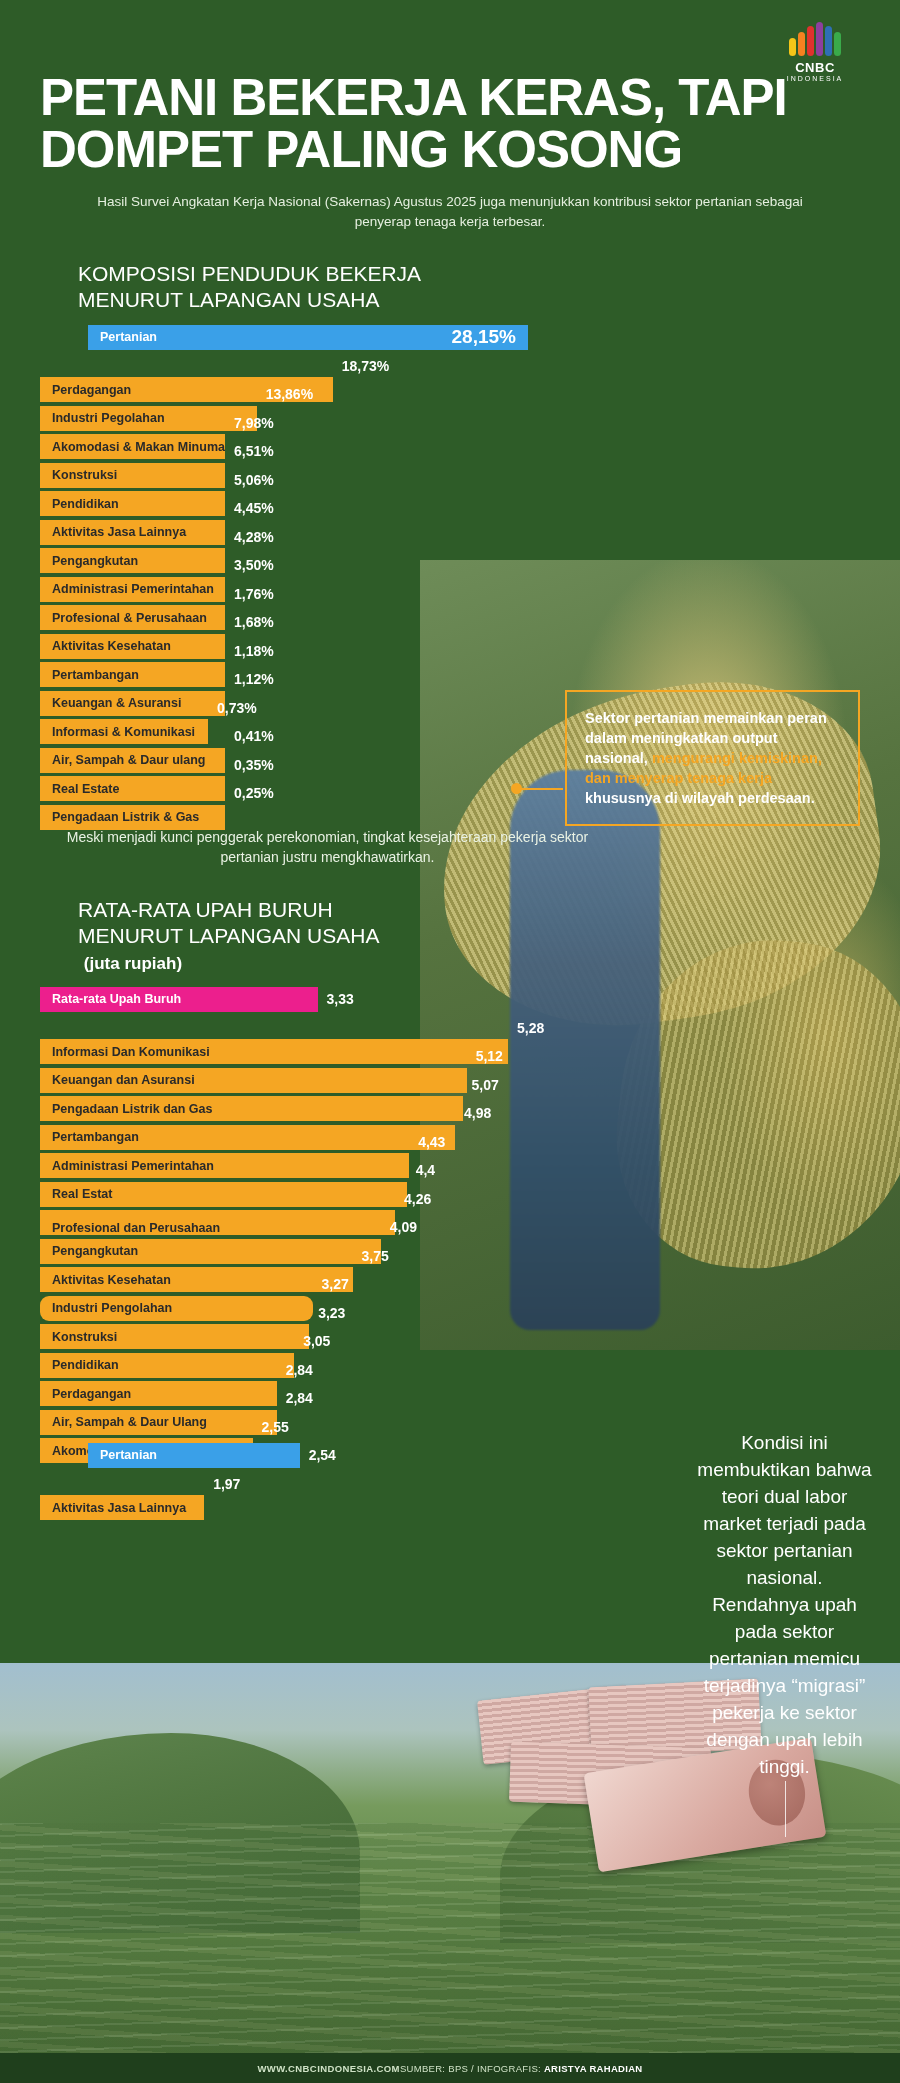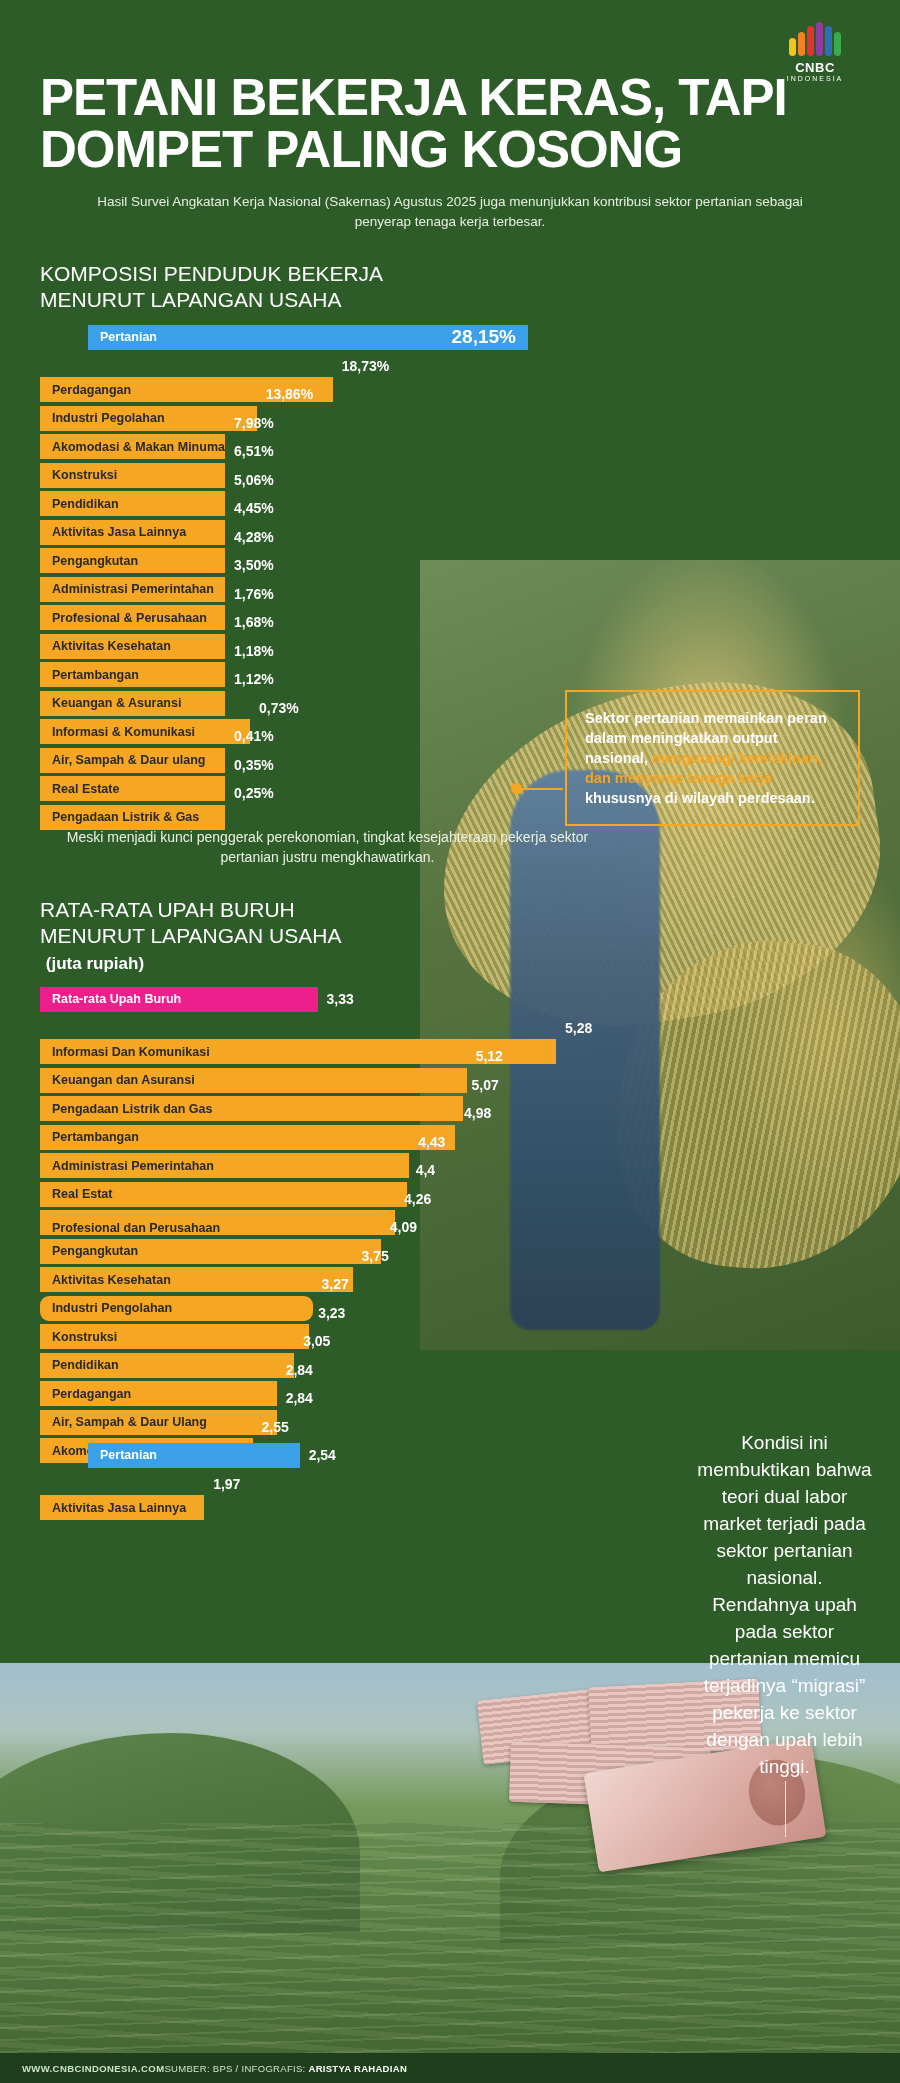--- a/index.html
+++ b/index.html
@@ -116,21 +116,21 @@
     color:#fff; font-size:51px; line-height:1.02; font-weight:bold;
     letter-spacing:-1px; padding: 72px 40px 0 40px;
     text-transform:uppercase;
   }
   .subtitle {
     color:#e6f0e0; font-size:13.5px; line-height:1.45; text-align:center;
     padding: 16px 95px 0 95px;
   }
 
   .section-title {
-    color:#fff; font-size:21px; line-height:1.22; padding: 30px 40px 0 40px; font-weight:normal;
+    color:#fff; font-size:21px; line-height:1.22; padding: 30px 40px 0 40px; font-weight:normal;margin-left:38px;
   }
   .section-title .small { font-size:17px; font-weight:bold; }
 
   .chart { padding: 12px 40px 0 40px; }
   .bar-row { display:flex; align-items:center; height:26px; margin-bottom:2.5px; }
   .bar {
     height:25px; display:flex; align-items:center;
     padding-left:12px; color:#2a2a2a; font-size:12.5px; font-weight:bold;
     white-space:nowrap; overflow:hidden;
   }
@@ -165,21 +165,21 @@
   .callout2 {
     position:absolute; right:28px; top:1430px; width:175px; z-index:6;
     color:#fff; font-size:19px; line-height:1.42; text-align:center;
   }
   .callout2:after{
     content:""; position:absolute; left:50%; bottom:-56px; width:1px; height:56px; background:#fff; opacity:.8;
   }
 
   .footer {
     position:absolute; left:0; bottom:0; width:900px; height:30px; z-index:7;
-    background:#1f3f1c; display:flex; align-items:center; justify-content:flex-start;
+    background:#1f3f1c; display:flex; align-items:center; justify-content:center;
     padding: 0 22px;
   }
   .footer .left { color:#cfe2c6; font-size:9.5px; letter-spacing:.4px; font-weight:bold;}
   .footer .right { color:#cfe2c6; font-size:9.5px; letter-spacing:.3px; }
   .footer .right b { color:#fff; }
 </style>
 </head>
 <body>
 
 <div class="page">
@@ -298,21 +298,21 @@
           </div>
           <span class="val">1,18%</span>
         </div>
         <div class="bar-row">
           <div class="bar b-orange" style="width: 185px;">
             <span>Keuangan &amp; Asuransi</span>
           </div>
           <span class="val">1,12%</span>
         </div>
         <div class="bar-row">
-          <div class="bar b-orange" style="width: 210px;">
+          <div class="bar b-orange" style="width: 168px;">
             <span>Informasi &amp; Komunikasi</span>
           </div>
           <span class="val">0,73%</span>
         </div>
         <div class="bar-row">
           <div class="bar b-orange" style="width: 185px;">
             <span>Air, Sampah &amp; Daur ulang</span>
           </div>
           <span class="val">0,41%</span>
         </div>
@@ -343,21 +343,21 @@
     </div>
 
     <div class="chart" id="chart2">
         <div class="bar-row">
           <div class="bar b-pink" style="width: 277.5px;">
             <span>Rata-rata Upah Buruh</span>
           </div>
           <span class="val">3,33</span>
         </div>
         <div class="bar-row">
-          <div class="bar b-orange" style="width: 516px;">
+          <div class="bar b-orange" style="width: 468px;">
             <span>Informasi Dan Komunikasi</span>
           </div>
           <span class="val">5,28</span>
         </div>
         <div class="bar-row">
           <div class="bar b-orange" style="width: 426.667px;">
             <span>Keuangan dan Asuransi</span>
           </div>
           <span class="val">5,12</span>
         </div>

